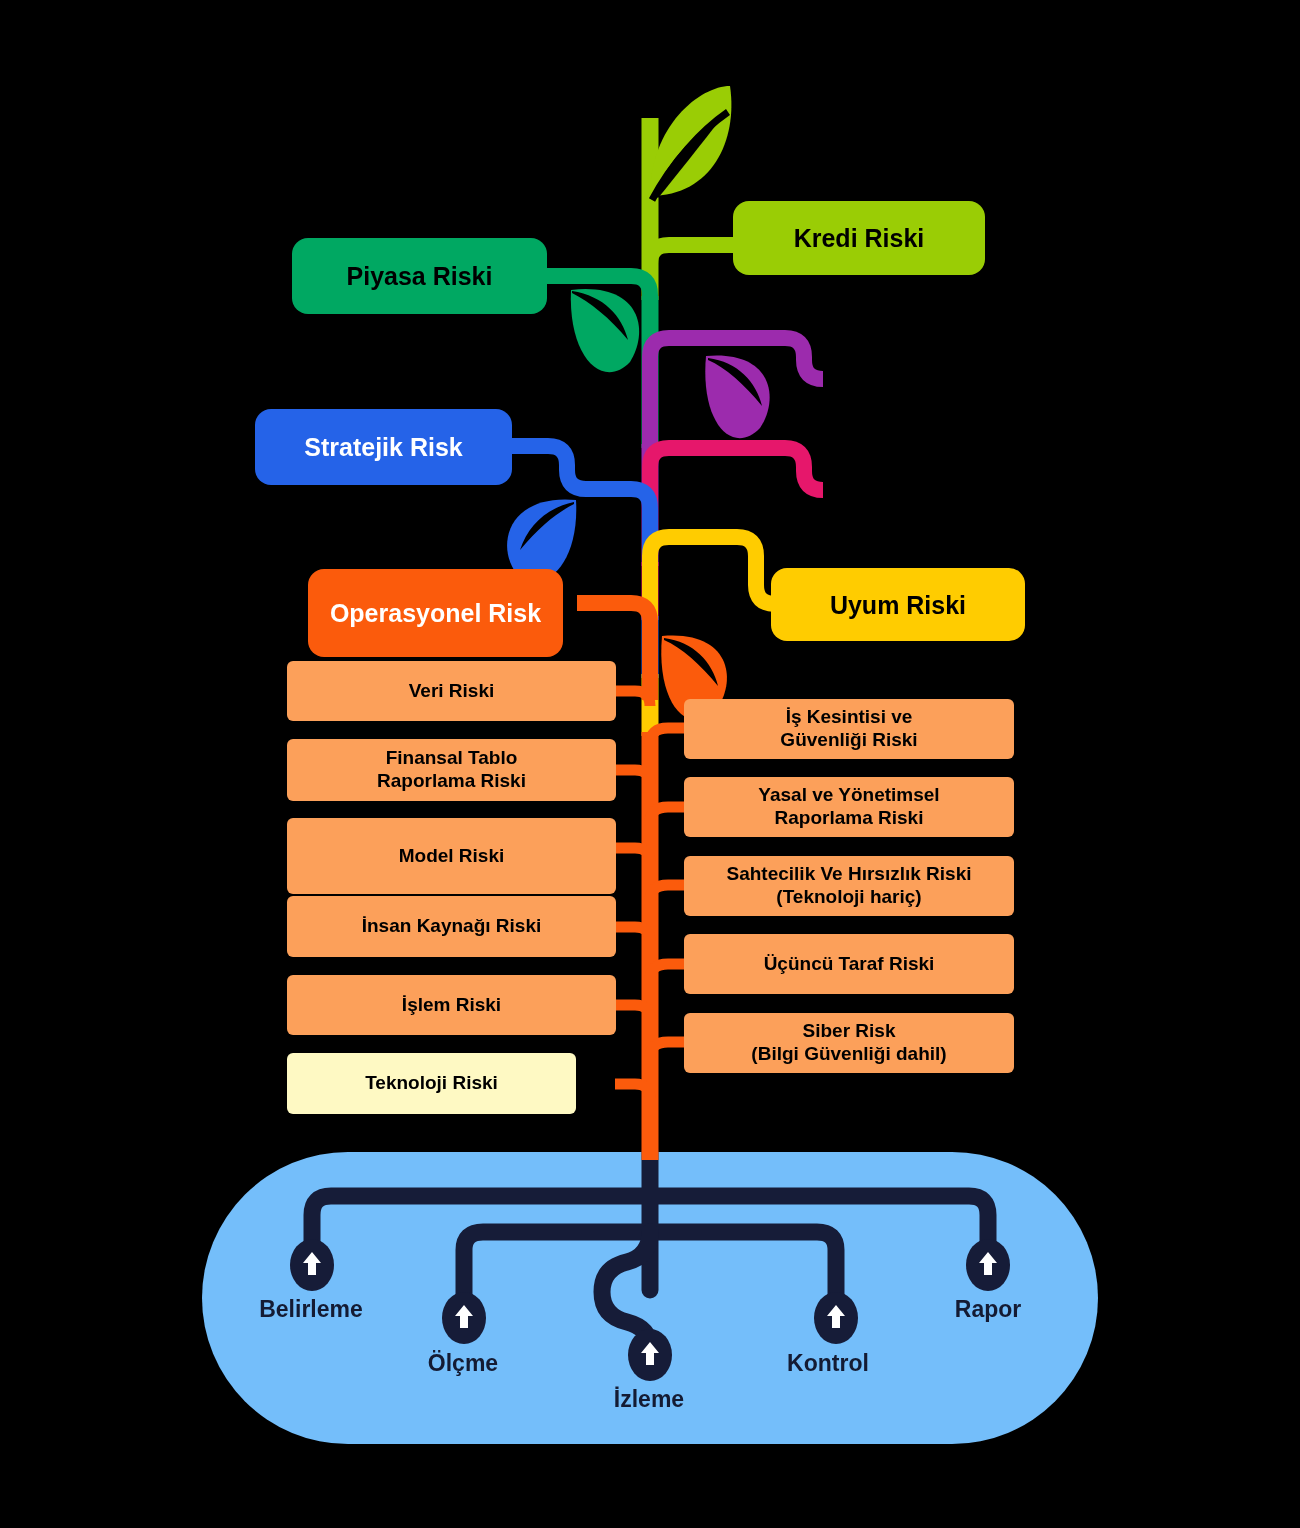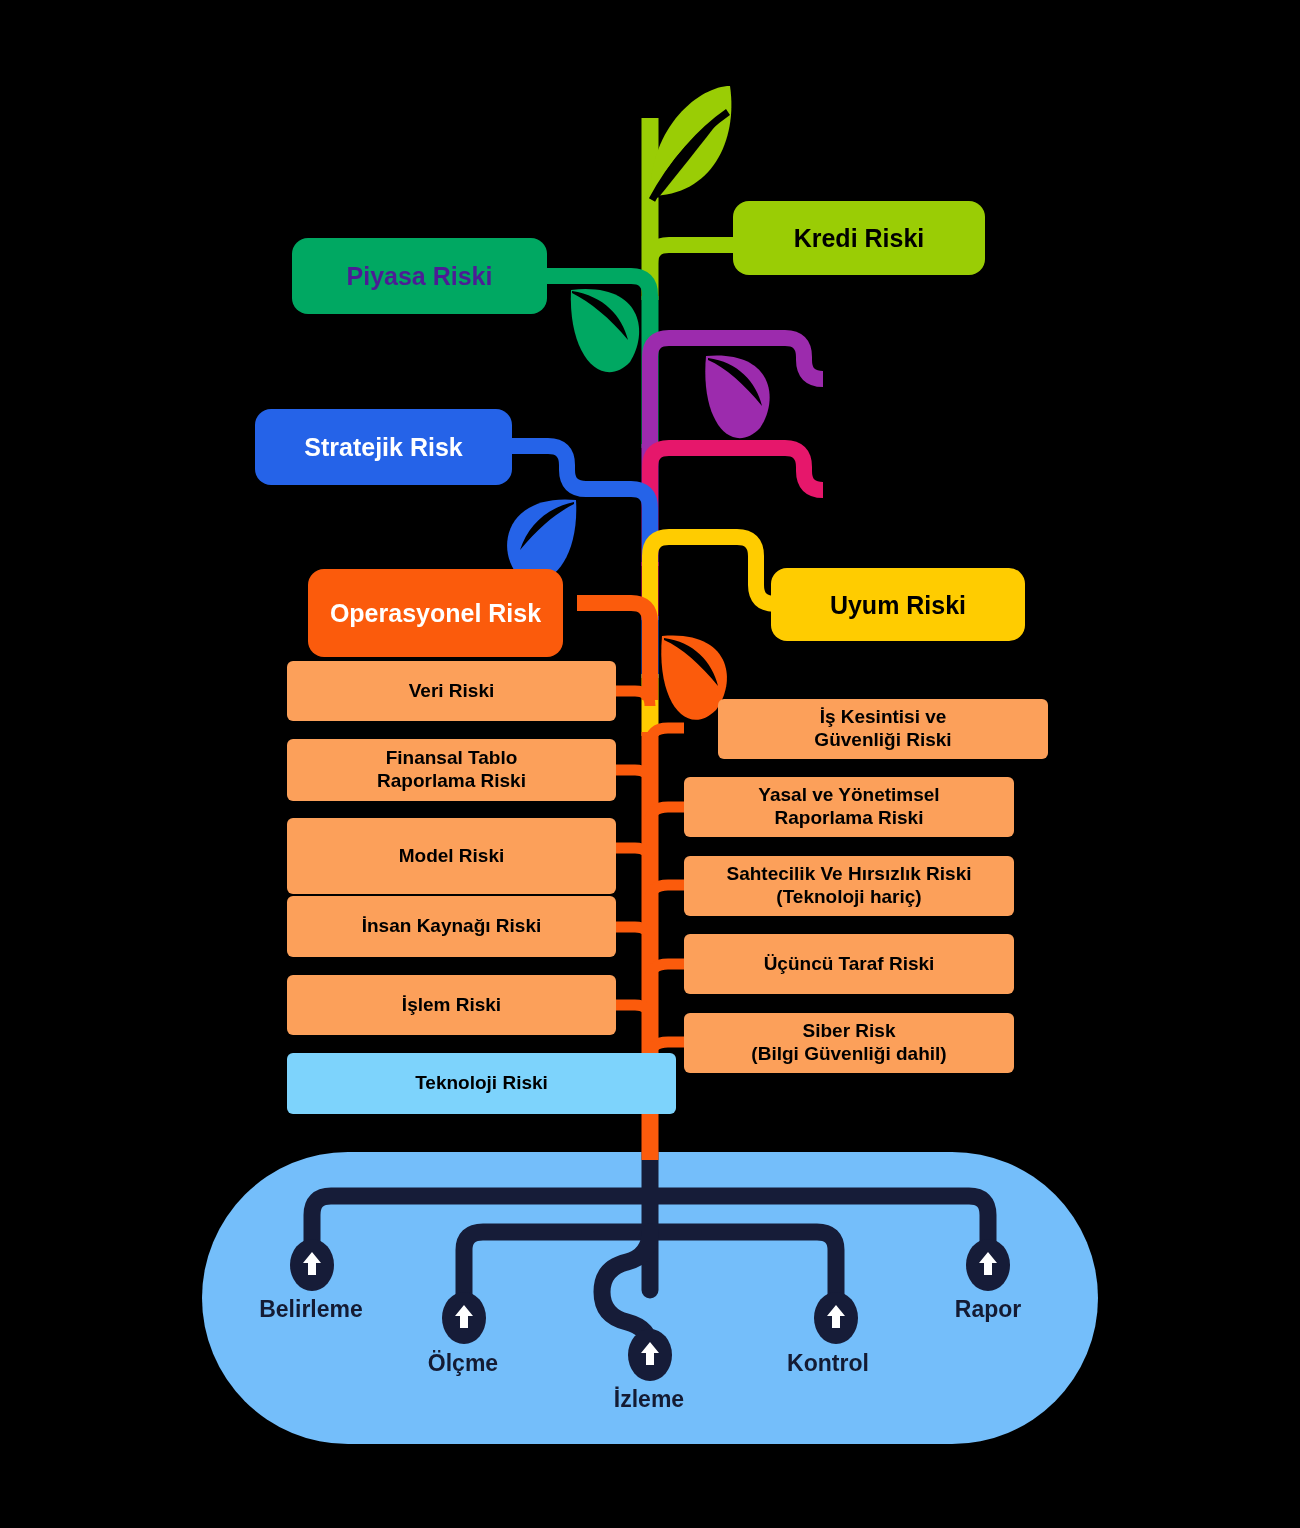--- a/index.html
+++ b/index.html
@@ -122,21 +122,21 @@
       <path d="M684,885 L668,885 Q650,885 650,901"></path>
       <path d="M684,964 L668,964 Q650,964 650,980"></path>
       <path d="M684,1042 L668,1042 Q650,1042 650,1058"></path>
     </g>
   </svg>
 
   <div class="box lvl1" style="left:733px;top:201px;width:252px;height:74px;background:#9ACD05;color:#000;">
     <span>Kredi Riski</span>
   </div>
 
-  <div class="box lvl1" style="left:292px;top:238px;width:255px;height:76px;background:#00A862;color:#4c1d95;">
+  <div class="box lvl1" style="left:292px;top:238px;width:255px;height:76px;background:#00A862;color:#000000;">
     <span>Piyasa Riski</span>
   </div>
 
 
 
   <div class="box lvl1" style="left:255px;top:409px;width:257px;height:76px;background:#2563E8;color:#fff;">
     <span>Stratejik Risk</span>
   </div>
 
   <div class="box lvl1" style="left:771px;top:568px;width:254px;height:73px;background:#FFCC00;color:#000;">
@@ -155,25 +155,25 @@
   </div>
   <div class="box lvl2" style="left:287px;top:818px;width:329px;height:76px;background:#FCA05A;color:#000;">
     <span>Model Riski</span>
   </div>
   <div class="box lvl2" style="left:287px;top:896px;width:329px;height:61px;background:#FCA05A;color:#000;">
     <span>İnsan Kaynağı Riski</span>
   </div>
   <div class="box lvl2" style="left:287px;top:975px;width:329px;height:60px;background:#FCA05A;color:#000;">
     <span>İşlem Riski</span>
   </div>
-  <div class="box lvl2" style="left:287px;top:1053px;width:389px;height:61px;background:#7dd3fc;color:#000;">
+  <div class="box lvl2" style="left:287px;top:1053px;width:289px;height:61px;background:#fef9c3;color:#000;">
     <span>Teknoloji Riski</span>
   </div>
 
-  <div class="box lvl2" style="left:684px;top:699px;width:330px;height:60px;background:#FCA05A;color:#000;margin-left:34px;">
+  <div class="box lvl2" style="left:684px;top:699px;width:330px;height:60px;background:#FCA05A;color:#000;">
     <span>İş Kesintisi ve<br>Güvenliği Riski</span>
   </div>
   <div class="box lvl2" style="left:684px;top:777px;width:330px;height:60px;background:#FCA05A;color:#000;">
     <span>Yasal ve Yönetimsel<br>Raporlama Riski</span>
   </div>
   <div class="box lvl2" style="left:684px;top:856px;width:330px;height:60px;background:#FCA05A;color:#000;">
     <span>Sahtecilik Ve Hırsızlık Riski<br>(Teknoloji hariç)</span>
   </div>
   <div class="box lvl2" style="left:684px;top:934px;width:330px;height:60px;background:#FCA05A;color:#000;">
     <span>Üçüncü Taraf Riski</span>

